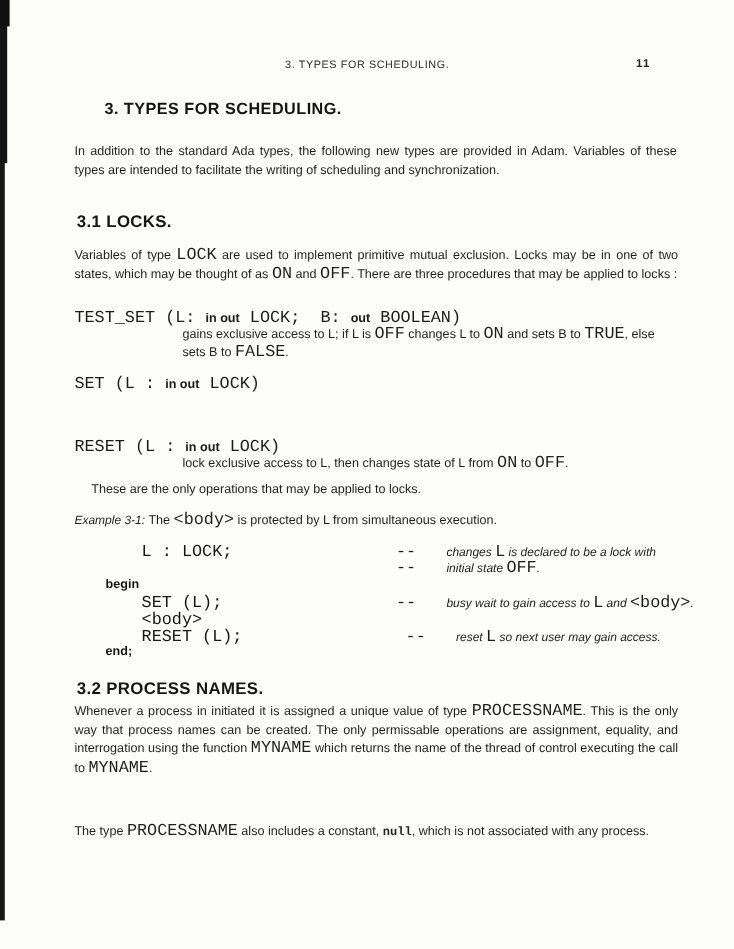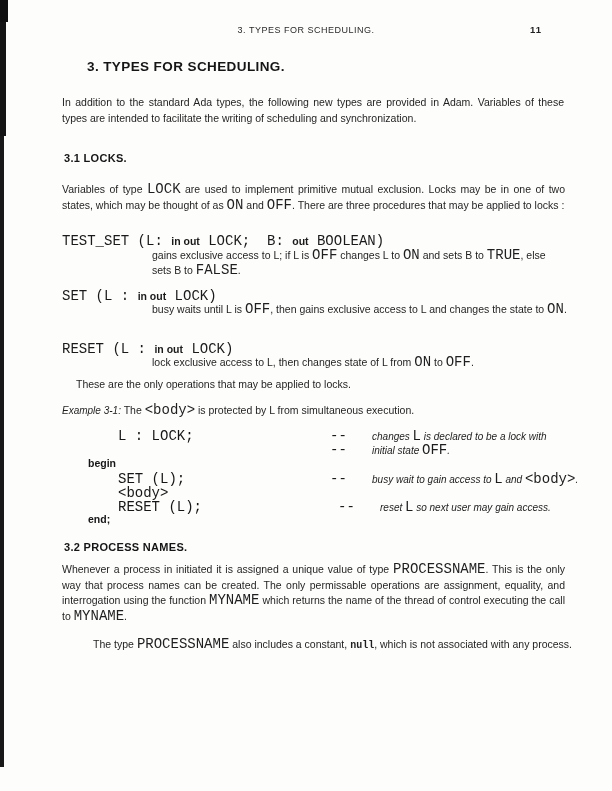--- a/index.html
+++ b/index.html
@@ -14,55 +14,55 @@
     position:relative;
     width:612px; height:791px;
     background:#fdfdfc;
     overflow:hidden;
   }
   
   .edge-main   { position:absolute; left:0; top:0;   width:4px; height:767px; background:#181818; }
   .edge-mid    { position:absolute; left:0; top:630; width:6px; height:136px; background:#141414; }
   .edge-bottom { position:absolute; left:0; top:760; width:8px; height:22px;  background:#101010; }
 
-  .abs { position:absolute; }
+  .abs { position:absolute;margin-top:24px; }
 
   .running-head {
     top:25px; left:0; width:612px;
     text-align:center;
     font-size:9px; letter-spacing:0.5px;
     color:#2a2a2a;
   }
   .page-number {
     top:24px; left:530px;
     font-size:9.5px; font-weight:bold; letter-spacing:1px;
     color:#222;
   }
   .doc-title {
     top:59px; left:87px;
     font-size:13.5px; font-weight:bold; letter-spacing:0.4px;
     color:#151515;
   }
   .section-heading {
-    font-size:11px; font-weight:bold; letter-spacing:0.3px;
+    font-size:14px; font-weight:bold; letter-spacing:0.3px;
     color:#151515;
   }
   .h31 { top:152px; left:64px; }
   .h32 { top:541px; left:64px; }
 
   .para {
     font-size:10.5px; line-height:15.5px;
     text-align:justify;
   }
   .p-intro { top:95px;  left:62px; width:502px; }
   .p-locks { top:182px; left:62px; width:503px; }
   .p-note  { top:377px; left:76px; width:503px; text-align:left; }
   .p-ex    { top:403px; left:62px; width:510px; text-align:left; }
   .p-pn    { top:562px; left:62px; width:503px; }
-  .p-null  { top:637px; left:62px; width:510px; text-align:right; }
+  .p-null  { top:662px; left:62px; width:510px; text-align:left; }
 
   .proc-sig {
     font-family:"Liberation Mono", monospace;
     font-size:10px; white-space:pre;
     color:#1a1a1a;
   }
   .sig-ts    { top:233px; left:62px; }
   .sig-set   { top:288px; left:62px; }
   .sig-reset { top:341px; left:62px; }
 
@@ -109,21 +109,20 @@
   <div class="abs para p-intro"><span class="r-p">In addition to the standard Ada types, the following new types are provided in Adam.  Variables of these types are intended to facilitate the writing of scheduling and synchronization.</span></div>
 
   <div class="abs section-heading h31">3.1 LOCKS.</div>
 
   <div class="abs para p-locks"><span class="r-p">Variables of type </span><span class="r-m">LOCK</span><span class="r-p"> are used to implement primitive mutual exclusion.  Locks may be in one of two states, which may be thought of as </span><span class="r-m">ON</span><span class="r-p"> and </span><span class="r-m">OFF</span><span class="r-p">.  There are three procedures that may be applied to locks :</span></div>
 
   <div class="abs proc-sig sig-ts"><span class="r-m">TEST_SET (L: </span><span class="r-b">in out</span><span class="r-m"> LOCK;  B: </span><span class="r-b">out</span><span class="r-m"> BOOLEAN)</span></div>
   <div class="abs proc-desc desc-ts"><span class="r-p">gains exclusive access to L; if L is </span><span class="r-m">OFF</span><span class="r-p"> changes L to </span><span class="r-m">ON</span><span class="r-p"> and sets B to </span><span class="r-m">TRUE</span><span class="r-p">, else sets B to </span><span class="r-m">FALSE</span><span class="r-p">.</span></div>
 
   <div class="abs proc-sig sig-set"><span class="r-m">SET (L : </span><span class="r-b">in out</span><span class="r-m"> LOCK)</span></div>
-  <div class="abs proc-desc desc-set"><span class="r-p">busy waits until L is </span><span class="r-m">OFF</span><span class="r-p">, then gains exclusive access to L and changes the state to </span><span class="r-m">ON</span><span class="r-p">.</span></div>
 
   <div class="abs proc-sig sig-reset"><span class="r-m">RESET (L : </span><span class="r-b">in out</span><span class="r-m"> LOCK)</span></div>
   <div class="abs proc-desc desc-reset"><span class="r-p">lock exclusive access to L, then changes state of L from </span><span class="r-m">ON</span><span class="r-p"> to </span><span class="r-m">OFF</span><span class="r-p">.</span></div>
 
   <div class="abs para p-note">These are the only operations that may be applied to locks.</div>
 
   <div class="abs para p-ex"><span class="r-i">Example 3-1:</span><span class="r-p">  The </span><span class="r-m">&lt;body&gt;</span><span class="r-p"> is protected by L from simultaneous execution.</span></div>
 
   <div>
     <div class="abs codeline" style="top:428px; left:118px;"><span class="r-m">L : LOCK;</span></div>

